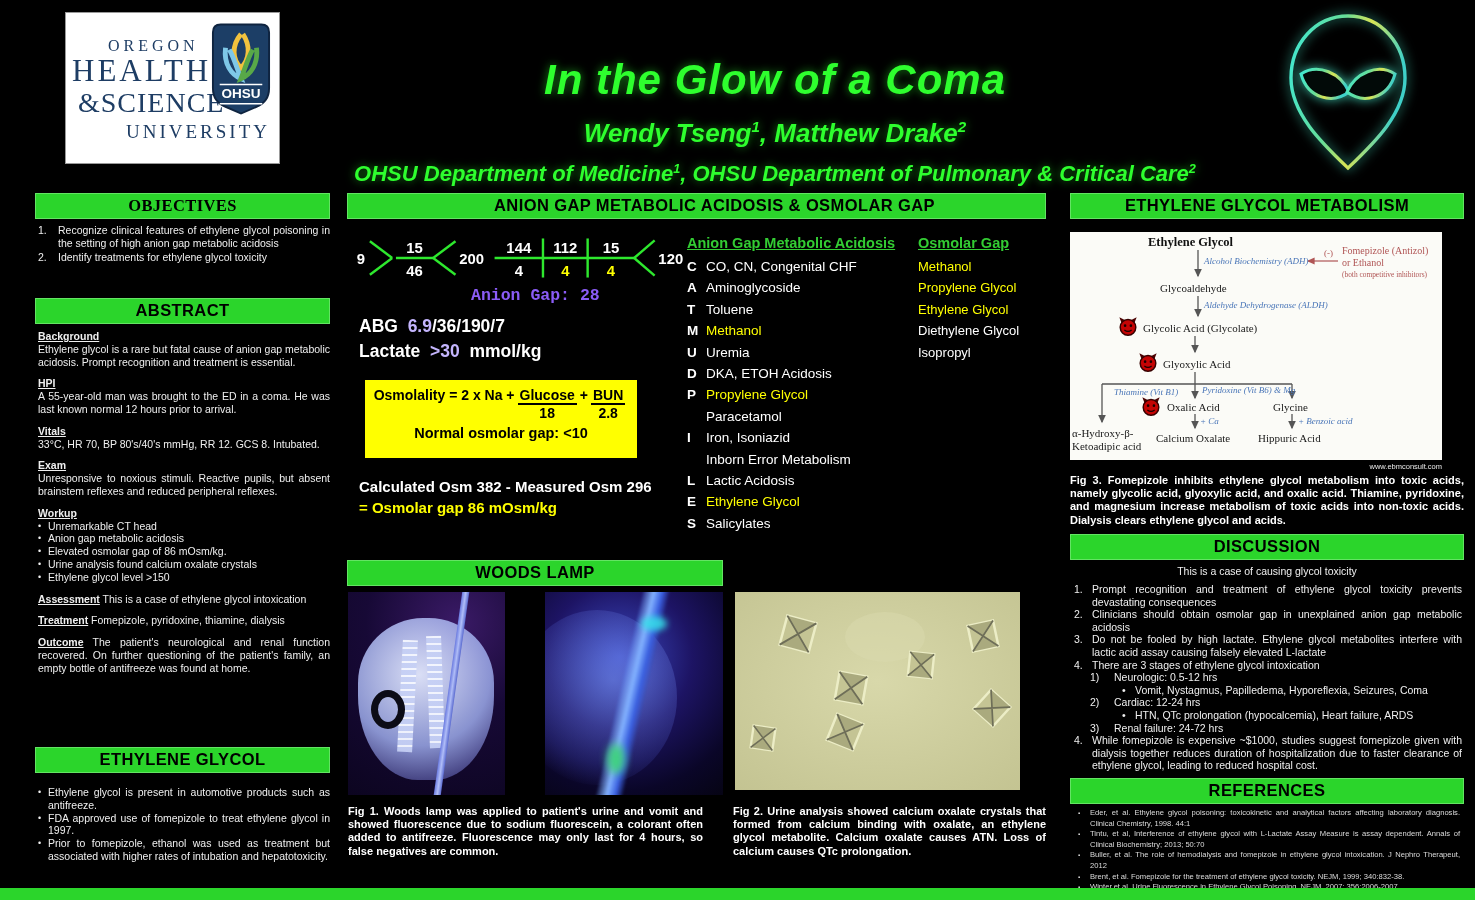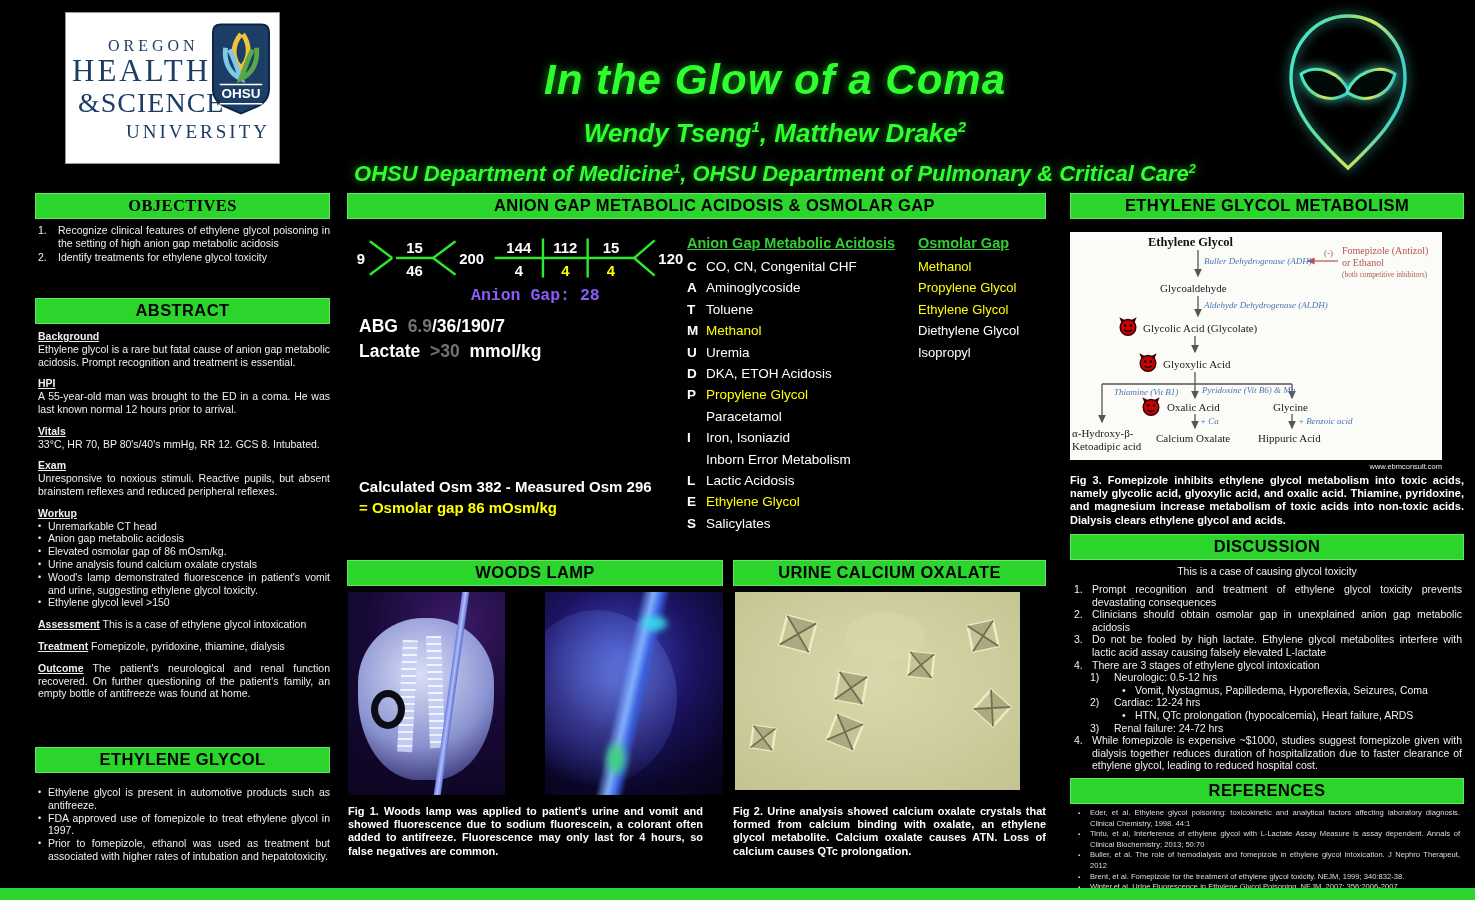--- a/index.html
+++ b/index.html
@@ -52,21 +52,21 @@
   #eg-body{left:38px;top:786px;width:292px;}
 
   
   #labs{position:absolute;left:355px;top:228px;width:335px;height:325px;}
   #fishbones{position:absolute;left:0;top:2px;}
   .fish-num{font-family:"Liberation Sans",sans-serif;font-weight:bold;font-size:16px;fill:#fff;}
   .fish-num.y{fill:#ffff00;}
   #anion-gap{position:absolute;left:116px;top:58px;color:#8b5cf6;font-weight:bold;font-size:16.5px;font-family:Liberation Mono, monospace;}
   #abg-line{position:absolute;left:4px;top:88px;font-size:17.5px;font-weight:bold;color:#fff;}
   #lactate-line{position:absolute;left:4px;top:113px;font-size:17.5px;font-weight:bold;color:#fff;}
-  .yel{color:#737373;text-align:center;}
+  .yel{color:#c4b5fd;text-align:center;}
   #osm-box{position:absolute;left:10px;top:152px;width:272px;height:78px;background:#ffff00;
            color:#000;font-weight:bold;font-size:14px;box-sizing:border-box;padding:7px 8px 4px 8px;}
   .osm-l1{display:flex;justify-content:center;align-items:flex-start;}
   .frac{display:inline-flex;flex-direction:column;align-items:center;margin:0 3px;}
   .frac .num{border-bottom:2px solid #000;padding:0 2px;}
   .osm-l2{text-align:center;margin-top:4px;font-size:14.5px;}
   #calc-line{position:absolute;left:4px;top:250px;font-size:15px;font-weight:bold;color:#fff;}
   #gap-line{position:absolute;left:4px;top:271px;font-size:15px;font-weight:bold;color:#ffff00;}
 
   #mnemonic{position:absolute;left:687px;top:235px;width:228px;}
@@ -240,21 +240,20 @@
 
           <div class="bullet-line"><span>Unremarkable CT head</span></div>
 
           <div class="bullet-line"><span>Anion gap metabolic acidosis</span></div>
 
           <div class="bullet-line"><span>Elevated osmolar gap of 86 mOsm/kg.</span></div>
 
 
           <div class="bullet-line"><span>Urine analysis found calcium oxalate crystals</span></div>
 
-          <div class="bullet-line"><span>Wood's lamp demonstrated fluorescence in patient's vomit and urine, suggesting ethylene glycol toxicity.</span></div>
 
           <div class="bullet-line"><span>Ethylene glycol level &gt;150</span></div>
 
       </div>
     </div>
     <div class="sect">
       <span class="hu">Assessment</span>
       <span>This is a case of ethylene glycol intoxication</span>
     </div>
     <div class="sect">
@@ -309,20 +308,35 @@
     <div id="anion-gap">Anion Gap: 28</div>
     <div id="abg-line">
       <span>ABG</span>&nbsp;
       <span class="yel">6.9</span><span>/36/190/7</span>
     </div>
     <div id="lactate-line">
       <span>Lactate</span>&nbsp;
       <span class="yel">&gt;30</span>&nbsp;
       <span>mmol/kg</span>
     </div>
+    <div id="osm-box">
+      <div class="osm-l1">
+        <span>Osmolality = 2 x Na +</span>
+        <span class="frac">
+          <span class="num">Glucose</span>
+          <span>18</span>
+        </span>
+        <span>+</span>
+        <span class="frac">
+          <span class="num">BUN</span>
+          <span>2.8</span>
+        </span>
+      </div>
+      <div class="osm-l2">Normal osmolar gap: &lt;10</div>
+    </div>
     <div id="calc-line">Calculated Osm 382 - Measured Osm 296</div>
     <div id="gap-line">= Osmolar gap 86 mOsm/kg</div>
   </div>
 
   <div id="mnemonic">
     <div class="list-h">Anion Gap Metabolic Acidosis</div>
     <div>
 
         <div class="mn-row">
           <span class="mn-letter">C</span>
@@ -428,21 +442,20 @@
     <div class="tube"></div>
   </div>
   <div id="woods-right">
     <div class="rbag"></div>
     <div class="rtube"></div>
     <div class="bspot"></div>
     <div class="gspot"></div>
   </div>
   <div class="fig-cap" id="fig1">Fig 1. Woods lamp was applied to patient's urine and vomit and showed fluorescence due to sodium fluorescein, a colorant often added to antifreeze. Fluorescence may only last for 4 hours, so false negatives are common.</div>
 
-  <div class="bar" id="bar-urine">URINE CALCIUM OXALATE</div>
   <svg id="micro" width="285" height="198" viewBox="0 0 285 198">
     <rect width="285" height="198" fill="#cbcb9b"></rect>
     <radialGradient id="mg" cx="0.5" cy="0.45" r="0.8">
       <stop offset="0" stop-color="#d8d8aa"></stop>
         <stop offset="1" stop-color="#c2c290"></stop>
     </radialGradient>
     <rect width="285" height="198" fill="url(#mg)"></rect>
     <ellipse cx="150" cy="45" rx="40" ry="25" fill="#d9d9ad" opacity="0.5"></ellipse>
     <ellipse cx="243" cy="42" rx="5" ry="7" fill="#8f8f66" opacity="0.35"></ellipse>
     <g>
@@ -497,21 +510,21 @@
         <line x1="32" y1="152" x2="222" y2="152"></line>
         <line x1="32" y1="152" x2="32" y2="190" marker-end="url(#ah)"></line>
         <line x1="125" y1="152" x2="125" y2="166" marker-end="url(#ah)"></line>
         <line x1="222" y1="152" x2="222" y2="166" marker-end="url(#ah)"></line>
         <line x1="125" y1="182" x2="125" y2="196" marker-end="url(#ah)"></line>
         <line x1="222" y1="182" x2="222" y2="196" marker-end="url(#ah)"></line>
       </g>
       <line x1="268" y1="29" x2="238" y2="29" stroke="#b05555" stroke-width="1.2" marker-end="url(#ahr)"></line>
     </svg>
     <span class="node-b" style="left:78px;top:3px;">Ethylene Glycol</span>
-    <span class="enz" style="left:134px;top:24px;">Buller Dehydrogenase (ADH)</span>
+    <span class="enz" style="left:134px;top:24px;">Alcohol Biochemistry (ADH)</span>
     <span class="inh sign">(-)</span>
     <span class="inh inh1">Fomepizole (Antizol)</span>
     <span class="inh inh2">or Ethanol</span>
     <span class="inh inh3">(both competitive inhibitors)</span>
     <span class="node" style="left:90px;top:50px;">Glycoaldehyde</span>
     <span class="enz" style="left:134px;top:68px;">Aldehyde Dehydrogenase (ALDH)</span>
     <svg class="devil" style="left:48px;top:84px;">
         <use href="#devil-sym"></use>
       </svg>
     <span class="node" style="left:73px;top:90px;">Glycolic Acid (Glycolate)</span>

